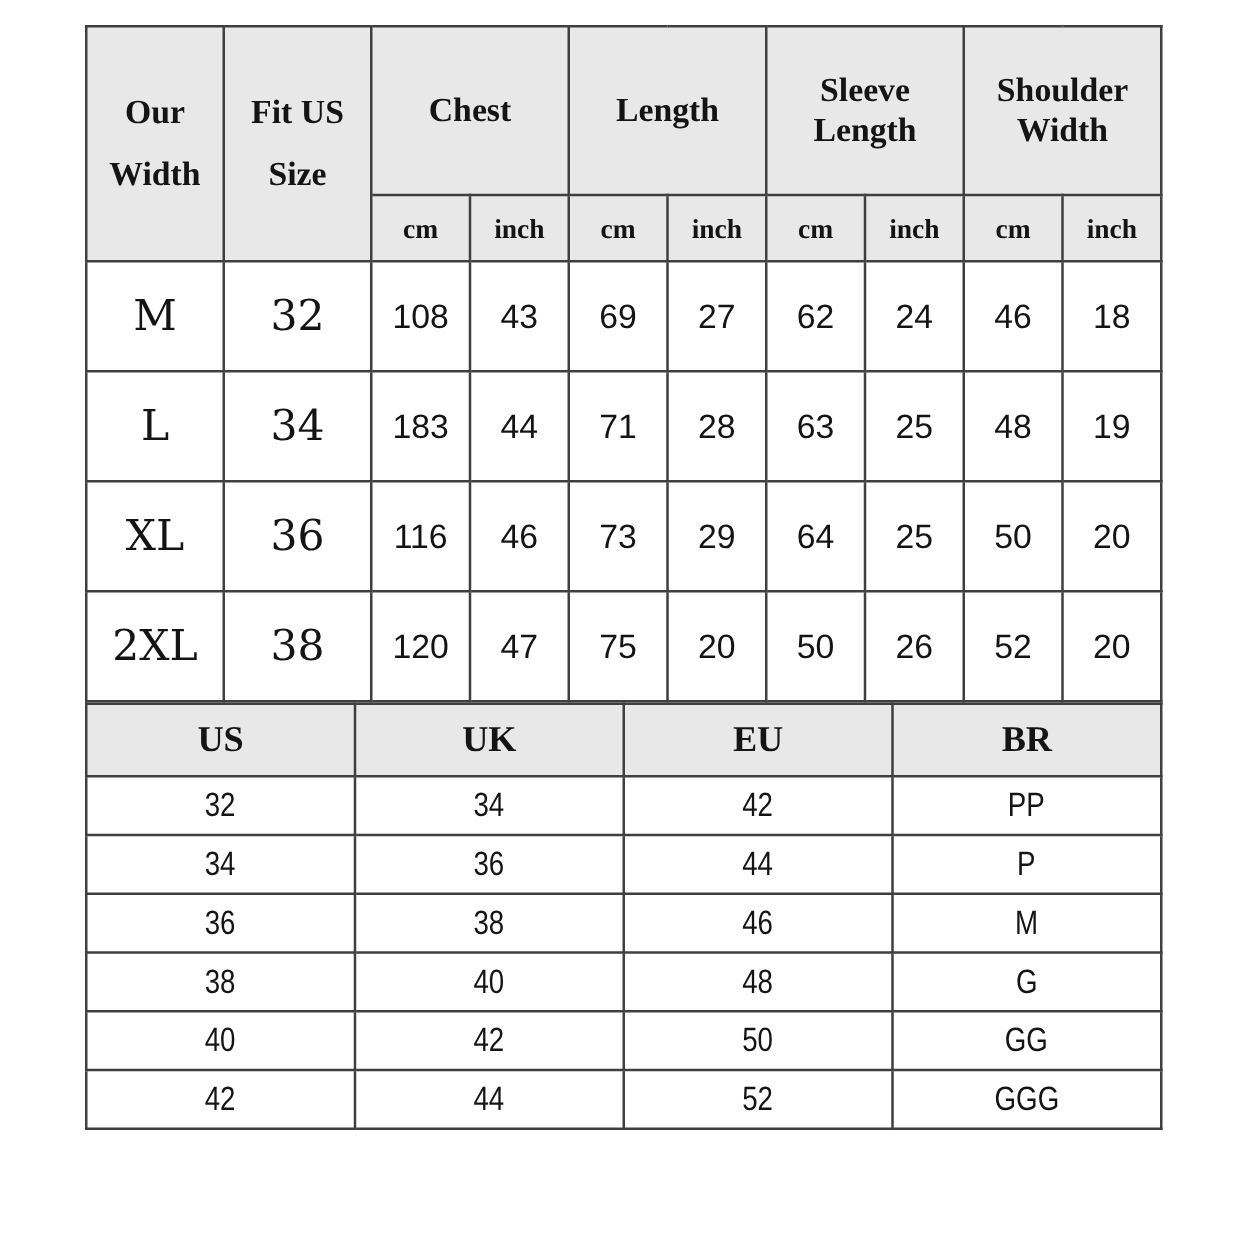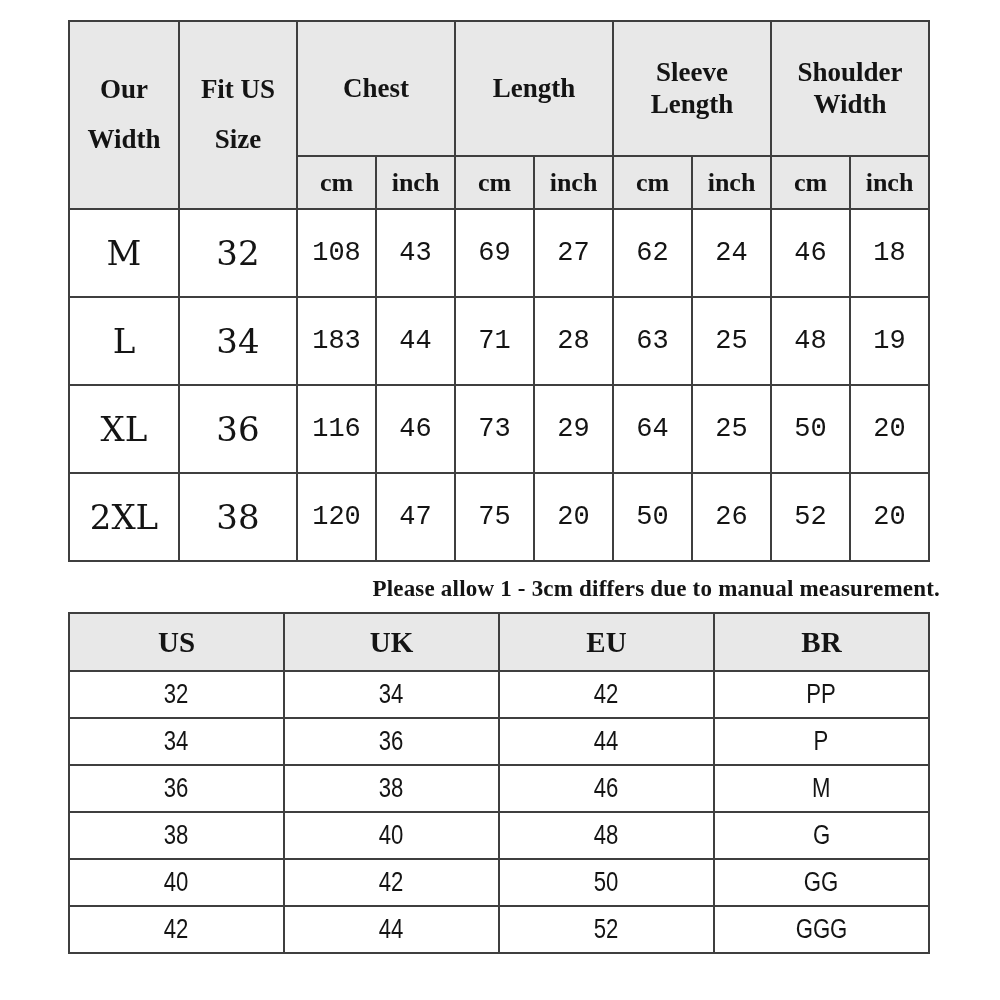--- a/index.html
+++ b/index.html
@@ -37,31 +37,31 @@
   .group-header {
     font-size: 27px;
     line-height: 1.18;
     height: 135px;
   }
   .spread-header {
     font-size: 27px;
     line-height: 1.85;
   }
   .unit-header {
-    font-size: 26px;
+    font-size: 22px;
     height: 53px;
     margin-top: 24px;
   }
   .size-table tbody td { height: 88px; }
   .label-cell {
     font-family: "DejaVu Serif", serif;
     font-size: 34px;
   }
   .measure-cell {
-    font-family: Liberation Mono, monospace;
+    font-family: Liberation Sans, sans-serif;
     font-size: 27px;
   }
 
   
   .note {
     width: 872px;
     margin: 14px 0 10px;
     text-align: right;
     font-weight: bold;
     font-size: 23px;
@@ -160,21 +160,20 @@
           <td class="measure-cell">75</td>
           <td class="measure-cell">20</td>
           <td class="measure-cell">50</td>
           <td class="measure-cell">26</td>
           <td class="measure-cell">52</td>
           <td class="measure-cell">20</td>
         </tr>
       </tbody>
   </table>
 
-  <p class="note">Please allow 1 - 3cm differs due to manual measurement.</p>
 
   <table class="conv-table">
     <thead>
         <tr>
           <th>US</th>
           <th>UK</th>
           <th>EU</th>
           <th>BR</th>
         </tr>
       </thead>

